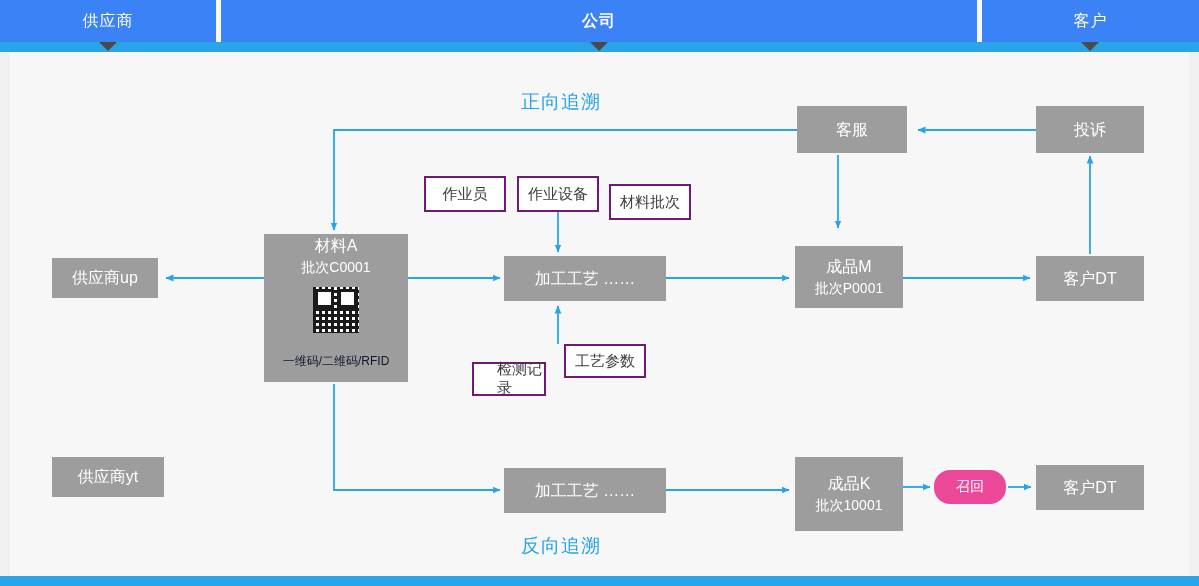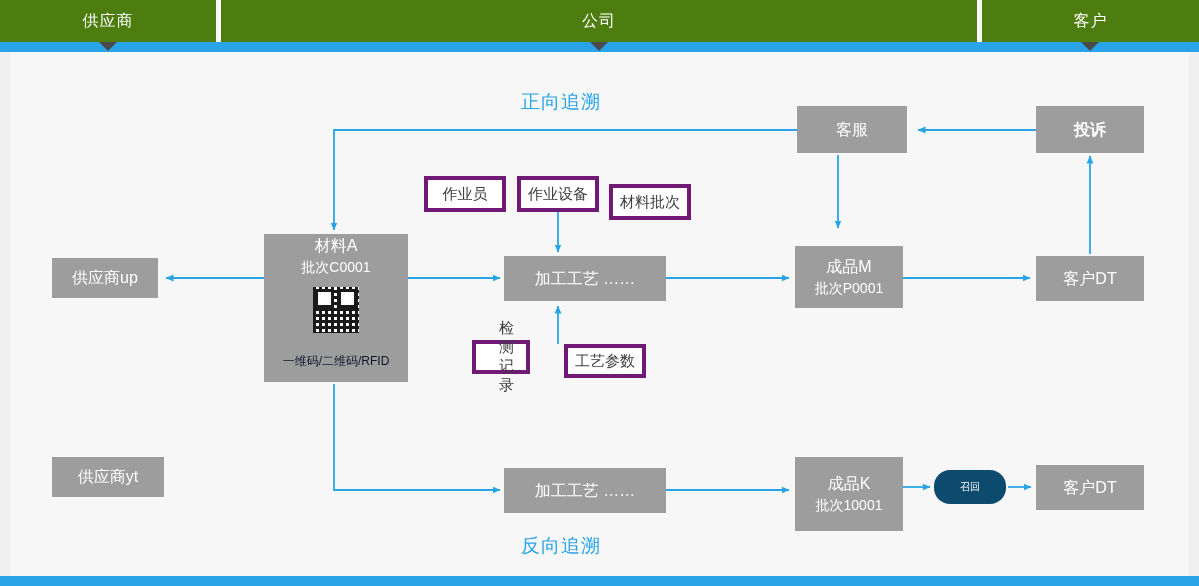--- a/index.html
+++ b/index.html
@@ -25,21 +25,21 @@
     position: absolute;
     top: 0;
     left: 0;
     width: 1199px;
     height: 42px;
   }
   .hdr-cell {
     position: absolute;
     top: 0;
     height: 42px;
-    background: #4d7c0f;
+    background: #3b82f6;
     color: #ffffff;
     font-size: 16px;
     display: flex;
     align-items: center;
     justify-content: center;
     letter-spacing: 1px;
   }
   .hdr-arrow {
     position: absolute;
     top: 42px;
@@ -114,35 +114,35 @@
     height: 13px;
     border: 3px solid #1a1a1a;
     background: #fff;
   }
   .qr::before { top: 2px; left: 2px; }
   .qr::after { top: 2px; right: 2px; }
 
   .wbox {
     position: absolute;
     background: #ffffff;
-    border: 4px solid #701a75;
+    border: 2px solid #701a75;
     color: #3c3c3c;
     font-size: 15px;
     display: flex;
     align-items: center;
     justify-content: center;
     box-sizing: border-box;
   }
 
   .pill {
     position: absolute;
-    background: #0c4a6e;
+    background: #ec4899;
     color: #ffffff;
     border-radius: 16px;
-    font-size: 10px;
+    font-size: 14px;
     display: flex;
     align-items: center;
     justify-content: center;
   }
 
   .caption {
     position: absolute;
     color: #29a4e8;
     font-size: 19px;
     letter-spacing: 1px;
@@ -160,21 +160,21 @@
 </style>
 </head>
 <body>
 
 <div id="stage">
 
   <div class="header">
     <div class="hdr-cell" style="left:0; width:216px;">
       <span>供应商</span>
     </div>
-    <div class="hdr-cell" style="left:221px; width:756px;">
+    <div class="hdr-cell" style="left:221px; width:756px;font-weight:bold;">
       <span>公司</span>
     </div>
     <div class="hdr-cell" style="left:982px; width:217px;">
       <span>客户</span>
     </div>
   </div>
   <div class="hdr-arrow" style="left:99px;"></div>
   <div class="hdr-arrow" style="left:590px;"></div>
   <div class="hdr-arrow" style="left:1081px;"></div>
 
@@ -254,21 +254,21 @@
 
   <div class="node" style="left:795px; top:457px; width:108px; height:74px;">
     <span>成品K</span>
     <span class="sub">批次10001</span>
   </div>
 
   <div class="node" style="left:797px; top:106px; width:110px; height:47px;">
     <span>客服</span>
   </div>
 
-  <div class="node" style="left:1036px; top:106px; width:108px; height:47px;font-weight:bold;">
+  <div class="node" style="left:1036px; top:106px; width:108px; height:47px;">
     <span>投诉</span>
   </div>
 
   <div class="node" style="left:1036px; top:256px; width:108px; height:45px;">
     <span>客户DT</span>
   </div>
 
   <div class="node" style="left:1036px; top:465px; width:108px; height:45px;">
     <span>客户DT</span>
   </div>
@@ -279,20 +279,20 @@
 
   <div class="wbox" style="left:424px; top:176px; width:82px; height:36px;">
     <span>作业员</span>
   </div>
   <div class="wbox" style="left:517px; top:176px; width:82px; height:36px;">
     <span>作业设备</span>
   </div>
   <div class="wbox" style="left:609px; top:184px; width:82px; height:36px;">
     <span>材料批次</span>
   </div>
-  <div class="wbox" style="left:472px; top:340px; width:58px; height:34px;padding-left:23px;">
+  <div class="wbox" style="left:472px; top:362px; width:74px; height:34px;padding-left:23px;">
     <span>检测记录</span>
   </div>
   <div class="wbox" style="left:564px; top:344px; width:82px; height:34px;font-family:Liberation Serif, serif;">
     <span>工艺参数</span>
   </div>
 
 </div>
 
 </body></html>

